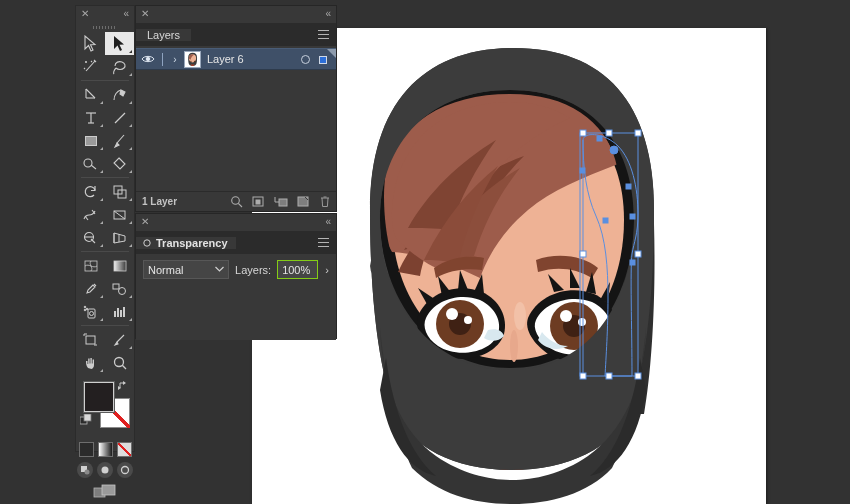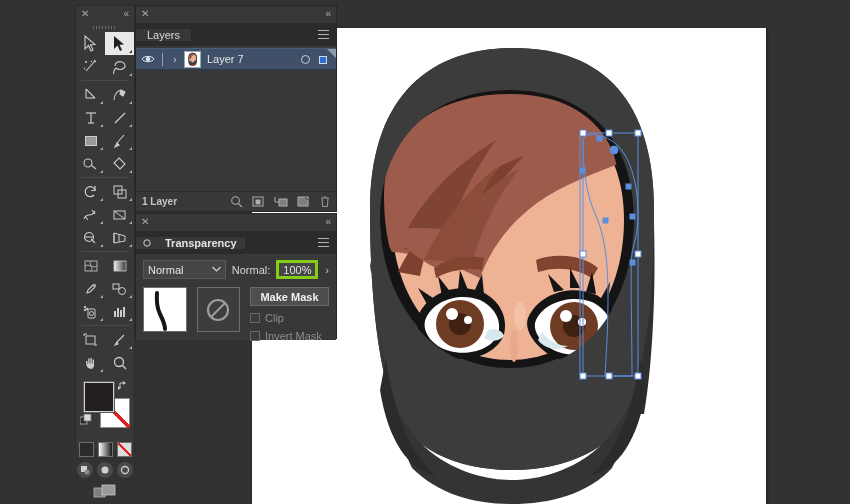--- a/index.html
+++ b/index.html
@@ -131,34 +131,34 @@
   #layers-count { font-size:10px; color:#c4c4c4; margin-left:6px; }
   #foot-icons { position:absolute; right:5px; top:2px; display:flex; gap:9px; align-items:center; }
   #foot-icons span { cursor:pointer; }
 
   
   #transp-panel {
     position:absolute; left:135px; top:213px; width:202px; height:126px;
     background:#323232; border:1px solid #262626;
   }
   #transp-tab {
-    padding:0 8px 0 7px; display:flex; align-items:center; gap:14px;
+    padding:0 8px 0 7px; display:flex; align-items:center; gap:5px;
     font-size:11px; font-weight:bold; color:#e2e2e2; background:#383838; cursor:pointer;
   }
   #transp-body { background:#383838; height:86px; padding:6px 7px 0 7px; position:relative; }
   #blend-row { display:flex; align-items:center; gap:6px; }
   #blend-select {
     width:88px; height:19px; background:#454545; border:1px solid #575757;
     color:#e4e4e4; font-size:11px; display:flex; align-items:center;
     padding:8px 4px; position:relative; cursor:pointer;
   }
   #blend-select .chev { position:absolute; right:4px; top:5px; }
   #op-label { font-size:11px; color:#d6d6d6; }
   #op-value {
-    width:42px;height:19px;background:#454545;border:3px solid #84cc16;
+    width:42px;height:19px;background:#454545;border:1px solid #84cc16;
     color:#e4e4e4;font-size:11px;display:flex;align-items:center;padding:0 4px;cursor:text;text-align:right;
   }
   #op-arrow { font-size:11px; color:#c8c8c8; cursor:pointer; padding-left:1px;}
   #mask-row { display:flex; gap:10px; margin-top:8px; }
   #thumb-art { width:45px;height:45px;background:#fff;border:1px solid #6d6d6d; position:relative; overflow:hidden;}
   #thumb-mask { width:45px;height:45px;background:#3d3d3d;border:1px solid #6d6d6d;
     display:flex;align-items:center;justify-content:center; }
   #mask-ctrls { flex:1; }
   #make-mask-btn {
     width:79px;height:19px;background:#4e4e4e;border:1px solid #6a6a6a;
@@ -647,21 +647,21 @@
           <svg width="15" height="15" viewBox="0 0 514 476" preserveAspectRatio="xMidYMid slice">
             <rect width="514" height="476" fill="#fff"></rect>
             <path d="M118,182 C118,74 172,20 262,20 C352,20 402,74 402,182 C402,268 394,336 378,382 C362,420 316,442 260,442 C204,442 158,420 142,382 C126,336 118,268 118,182 Z" fill="#3c3c3c"></path>
             <path d="M140,192 C140,118 186,74 258,74 C330,74 372,118 372,192 C372,266 332,332 258,332 C184,332 140,266 140,192 Z" fill="#eeb295"></path>
             <path d="M140,190 C140,120 186,74 258,74 C282,74 302,80 318,90 C286,104 256,126 236,152 C214,182 200,214 194,244 C170,236 152,218 144,210 Z" fill="#9d5c4b"></path>
             <circle cx="208" cy="296" r="22" fill="#6d3c22"></circle>
               <circle cx="322" cy="298" r="22" fill="#6d3c22"></circle>
             <path d="M202,392 C226,404 294,404 318,390 C314,424 290,442 260,442 C230,442 206,424 202,392 Z" fill="#c23d20"></path>
           </svg>
         </span>
-        <span class="lr-name">Layer 7</span>
+        <span class="lr-name">Layer 6</span>
         <span class="lr-target"></span>
         <span class="lr-sel"></span>
         <span class="lr-fold"></span>
       </div>
     </div>
     <div id="layers-foot">
       <span id="layers-count">1 Layer</span>
       <div id="foot-icons">
         <span>
           <svg width="13" height="13" viewBox="0 0 13 13" fill="none" stroke="#adadad" stroke-width="1.1">
@@ -718,47 +718,23 @@
     </div>
 
     <div id="transp-body">
       <div id="blend-row">
         <div id="blend-select">
           <span>Normal</span>
           <svg class="chev" width="9" height="6" viewBox="0 0 9 6">
             <path d="M0.5,1 L4.5,5 L8.5,1" fill="none" stroke="#d0d0d0" stroke-width="1.2"></path>
             </svg>
         </div>
-        <span id="op-label">Normal:</span>
+        <span id="op-label">Layers:</span>
         <div id="op-value">
           <span>100%</span>
         </div>
         <span id="op-arrow">›</span>
       </div>
 
-      <div id="mask-row">
-        <div id="thumb-art">
-          <svg width="43" height="43" viewBox="0 0 43 43">
-            <path d="M13,5 C13,5 12,18 16,26 C19,32 21,38 21,41" fill="none" stroke="#161616" stroke-width="4" stroke-linecap="round"></path>
-          </svg>
-        </div>
-        <div id="thumb-mask">
-          <svg width="26" height="26" viewBox="0 0 26 26">
-            <circle cx="13" cy="13" r="10" fill="none" stroke="#9b9b9b" stroke-width="2.2"></circle>
-            <path d="M6,20 L20,6" stroke="#9b9b9b" stroke-width="2.2"></path>
-            </svg>
-        </div>
-        <div id="mask-ctrls">
-          <div id="make-mask-btn">Make Mask</div>
-          <div class="chk-row">
-            <span class="chk-box"></span>
-            <span class="chk-lbl">Clip</span>
-          </div>
-          <div class="chk-row">
-            <span class="chk-box"></span>
-            <span class="chk-lbl">Invert Mask</span>
-          </div>
-        </div>
-      </div>
     </div>
   </div>
 
 </div>
 
 </body></html>

